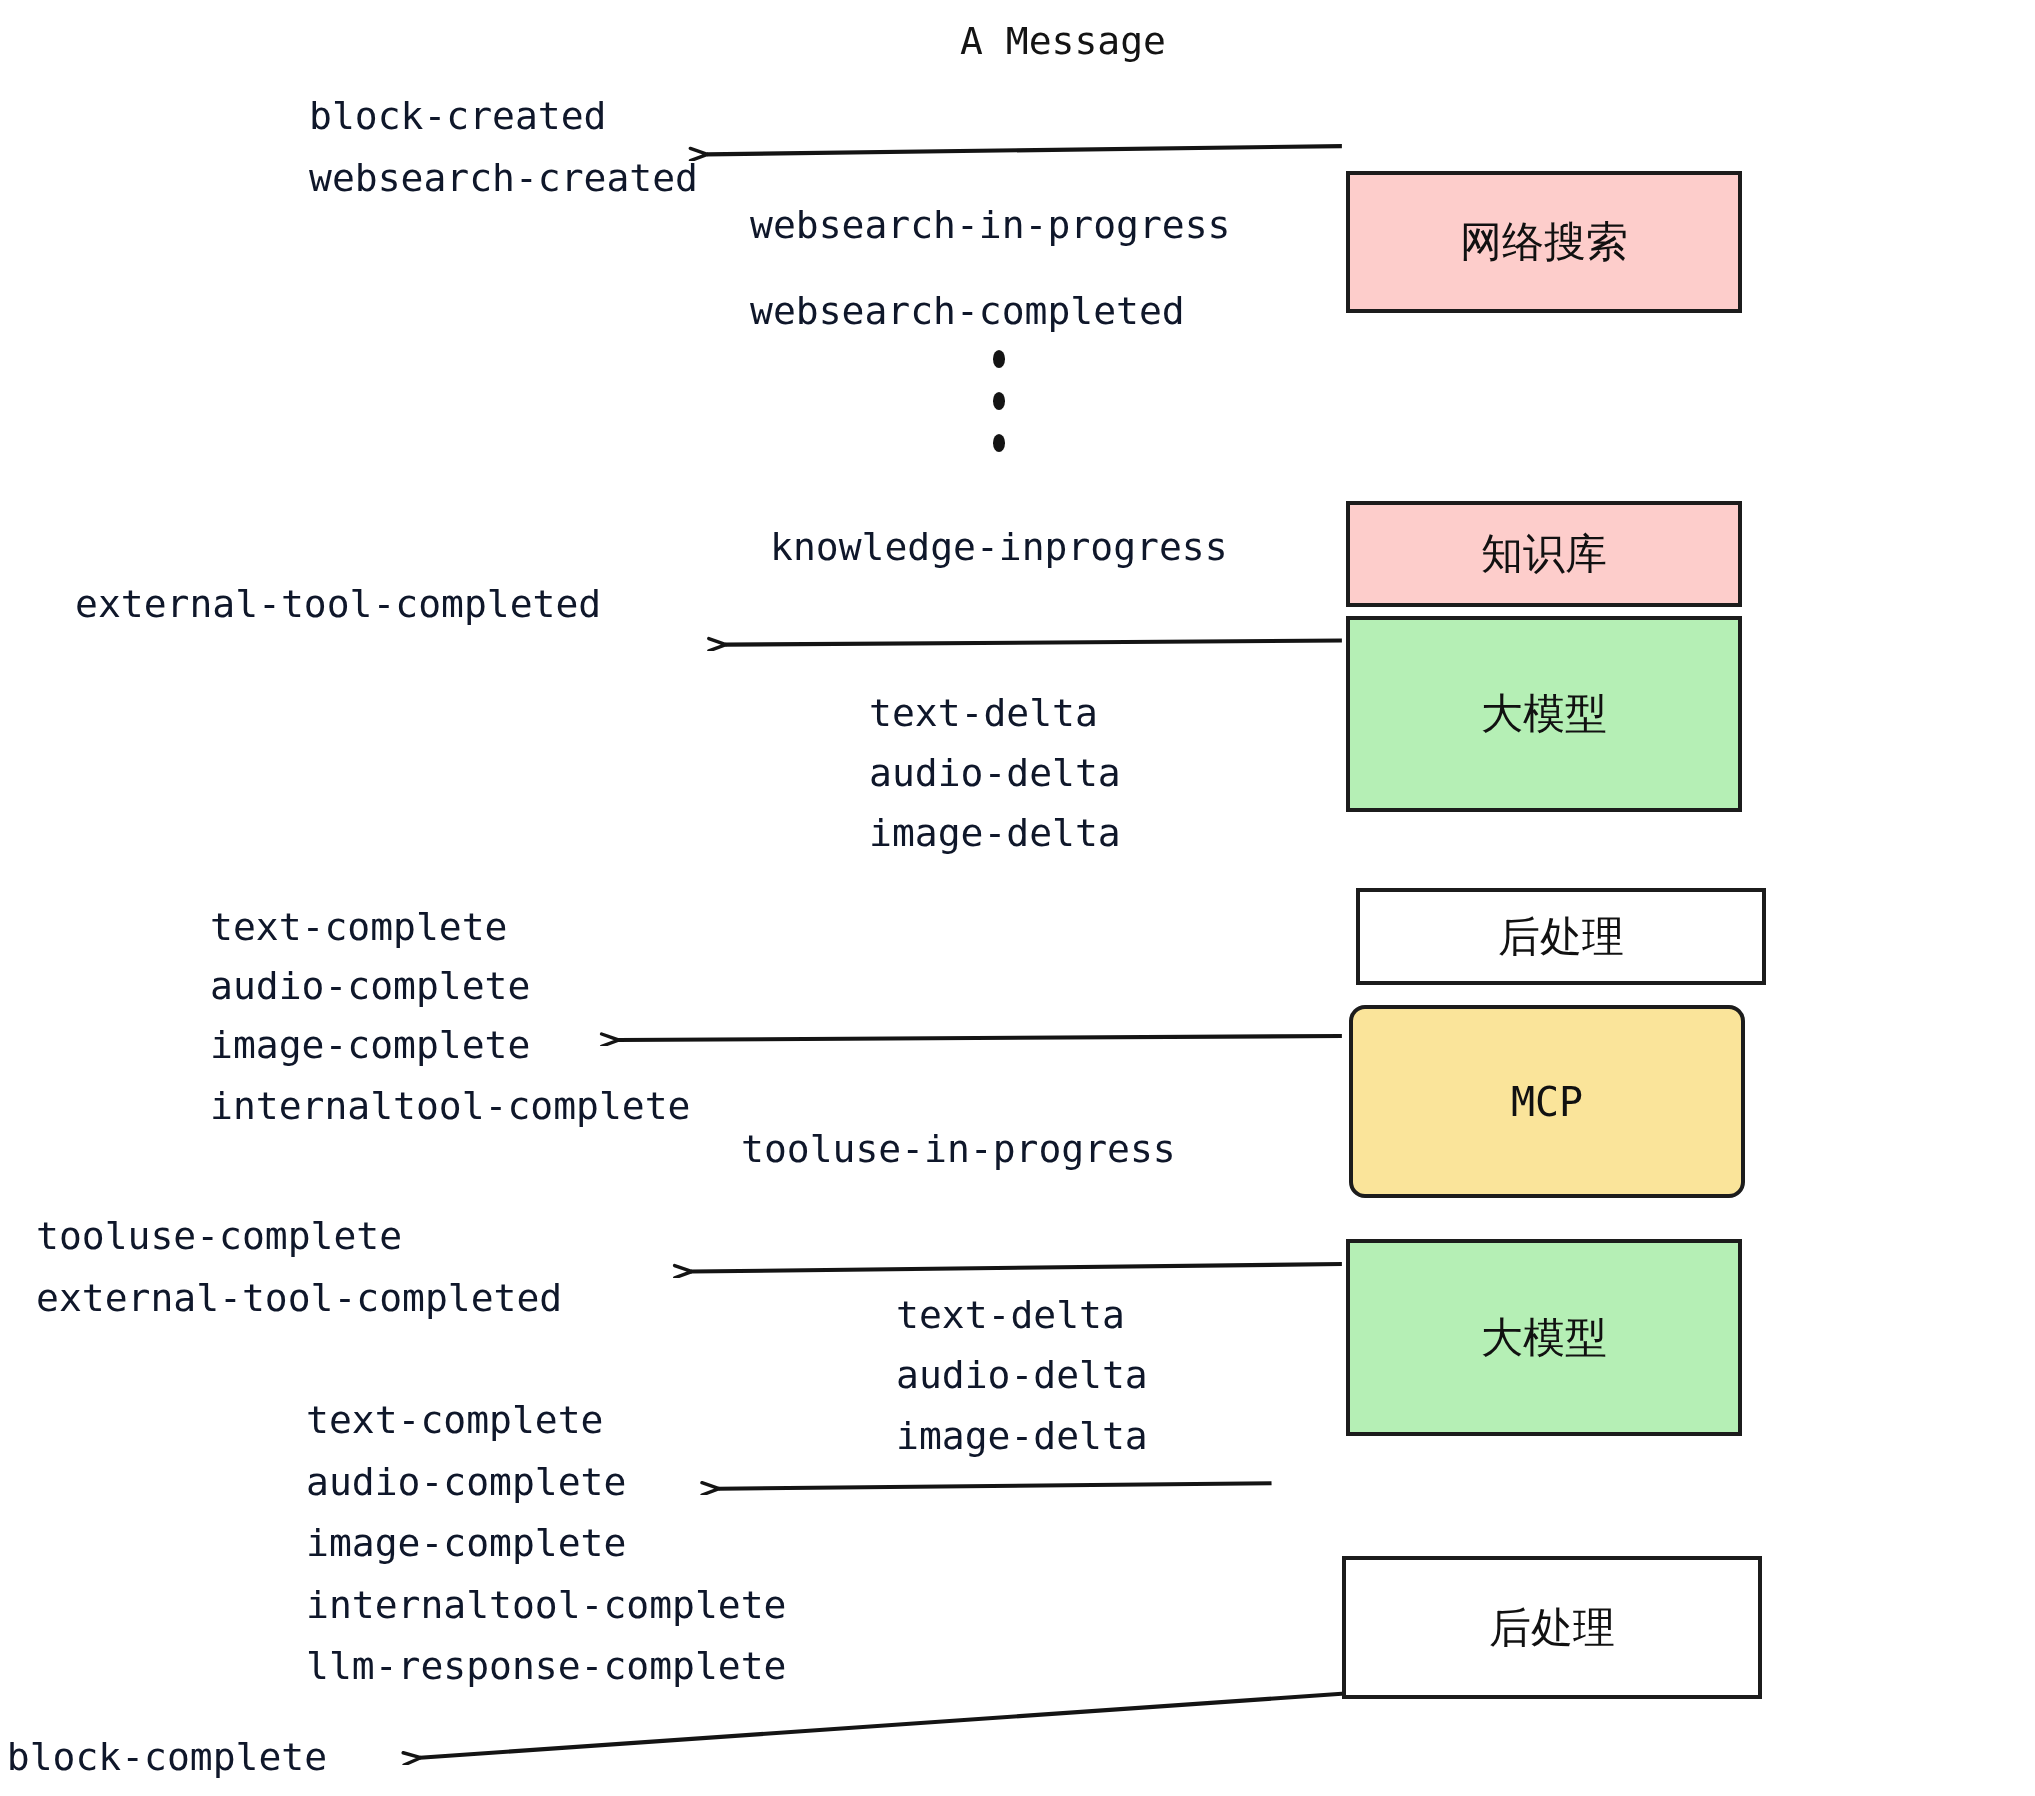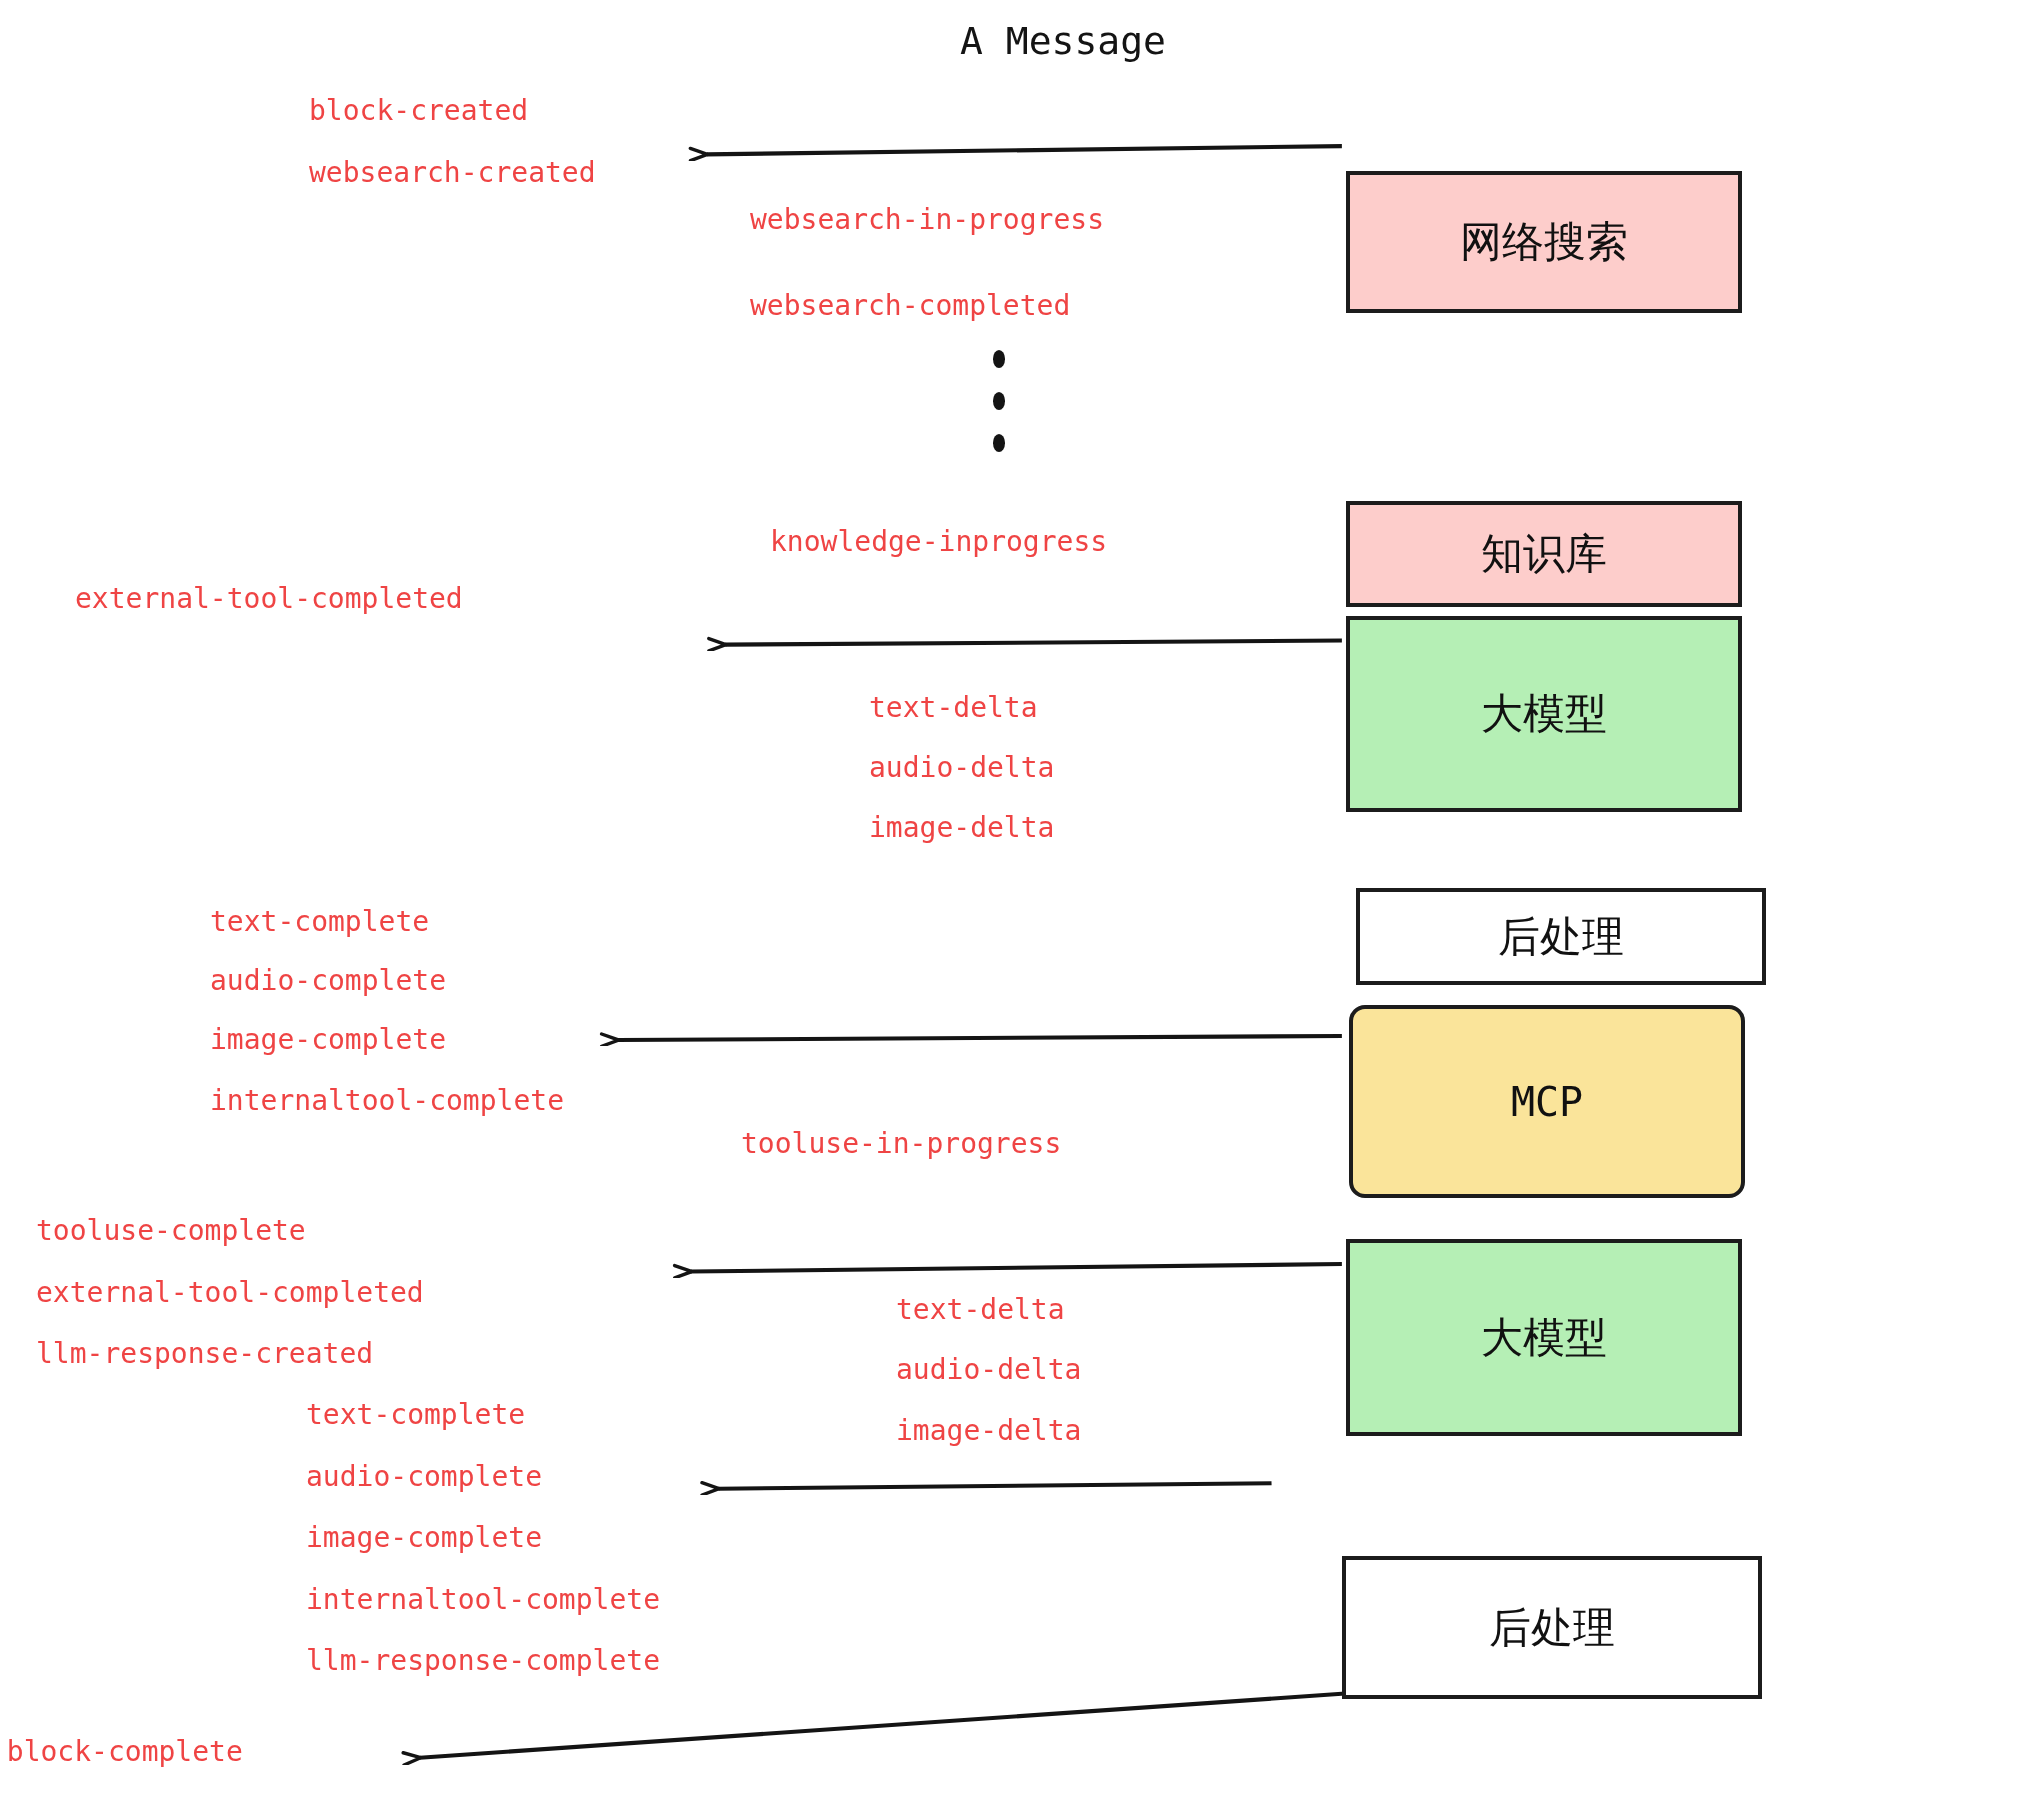--- a/index.html
+++ b/index.html
@@ -8,24 +8,24 @@
     width:1795px;height:1796px;
     background:#ffffff;
     overflow:hidden;
     font-family:"DejaVu Sans Mono","Liberation Mono",monospace;
     color:#1a1a1a;
   }
   .lbl{
     position:absolute;
     white-space:pre;
     font-family:"DejaVu Sans Mono","Liberation Mono",monospace;
-    font-size:28px;
+    font-size:38px;
     line-height:1.0;
     letter-spacing:0px;
-    color:#ef4444;
+    color:#0f172a;
   }
   .title{
     position:absolute;
     white-space:pre;
     font-family:"DejaVu Sans Mono","Liberation Mono",monospace;
     font-size:38px;
     color:#141414;
   }
   .box{
     position:absolute;
@@ -115,21 +115,20 @@
   <div class="lbl" style="left:869px;top:814px;">image-delta</div>
 
   <div class="lbl" style="left:210px;top:908px;">text-complete</div>
   <div class="lbl" style="left:210px;top:967px;">audio-complete</div>
   <div class="lbl" style="left:210px;top:1026px;">image-complete</div>
   <div class="lbl" style="left:210px;top:1087px;">internaltool-complete</div>
   <div class="lbl" style="left:741px;top:1130px;">tooluse-in-progress</div>
 
   <div class="lbl" style="left:36px;top:1217px;">tooluse-complete</div>
   <div class="lbl" style="left:36px;top:1279px;">external-tool-completed</div>
-  <div class="lbl" style="left:36px;top:1340px;">llm-response-created</div>
 
   <div class="lbl" style="left:896px;top:1296px;">text-delta</div>
   <div class="lbl" style="left:896px;top:1356px;">audio-delta</div>
   <div class="lbl" style="left:896px;top:1417px;">image-delta</div>
 
   <div class="lbl" style="left:306px;top:1401px;">text-complete</div>
   <div class="lbl" style="left:306px;top:1463px;">audio-complete</div>
   <div class="lbl" style="left:306px;top:1524px;">image-complete</div>
   <div class="lbl" style="left:306px;top:1586px;">internaltool-complete</div>
   <div class="lbl" style="left:306px;top:1647px;">llm-response-complete</div>

